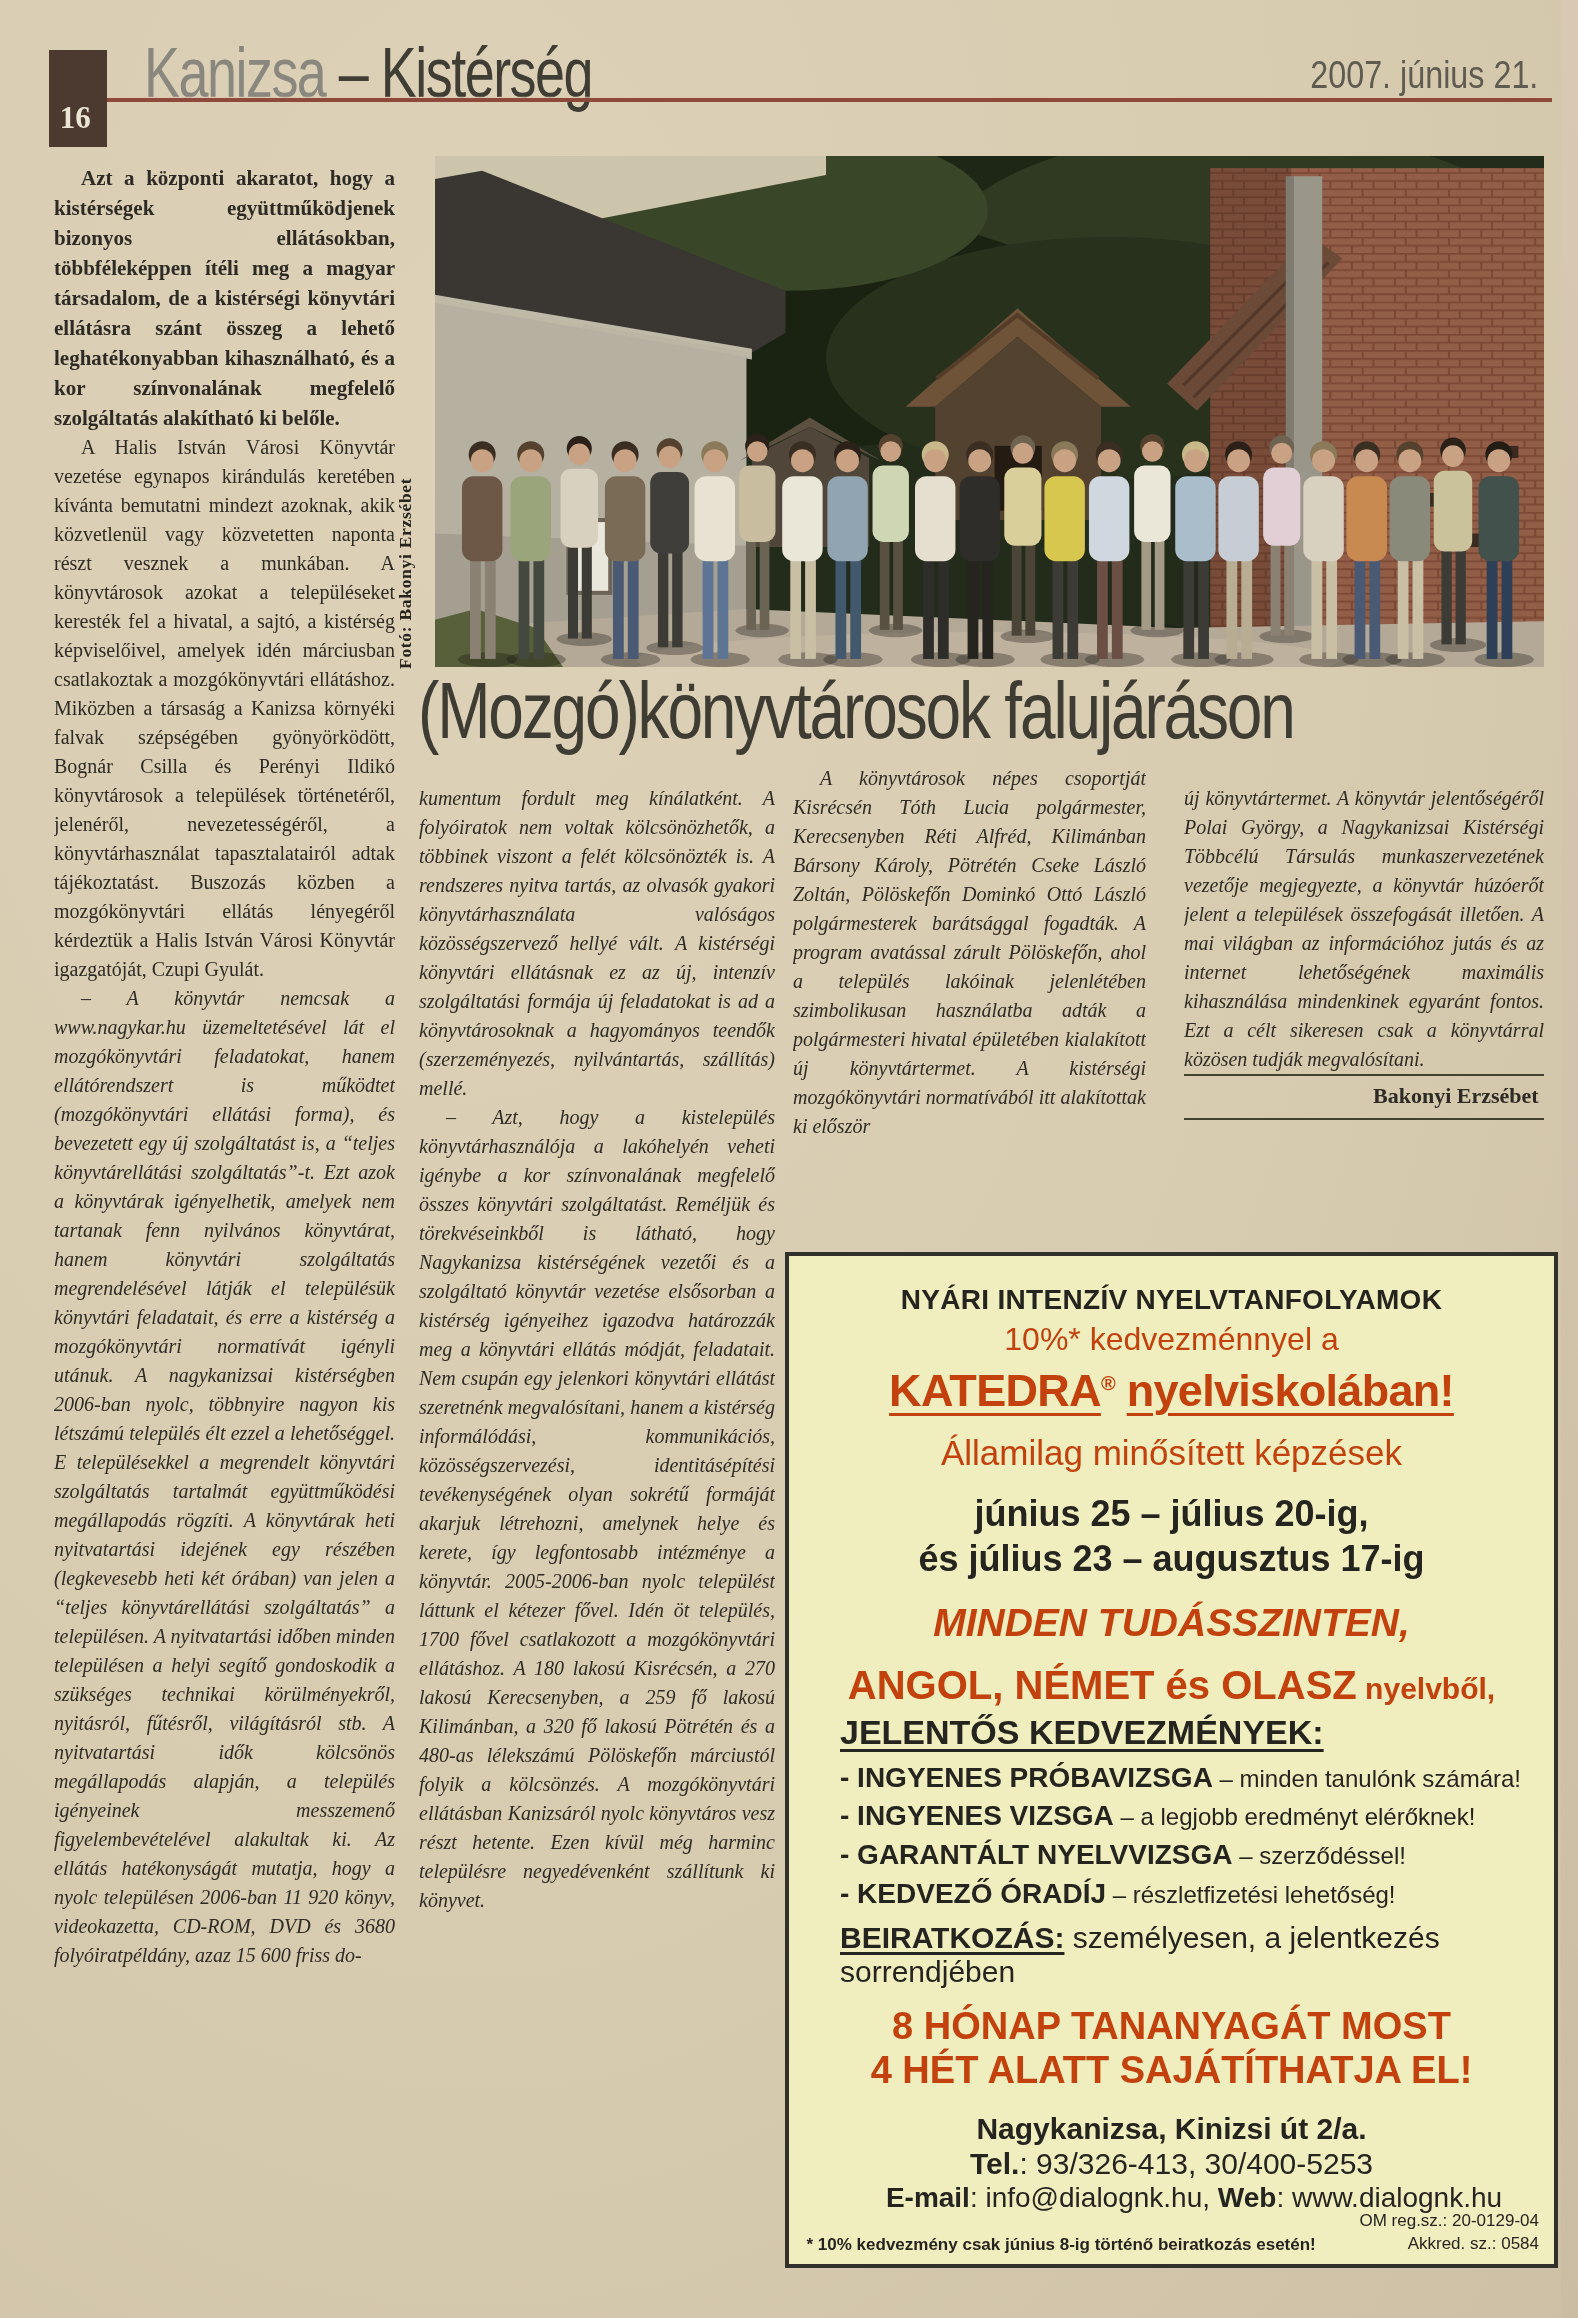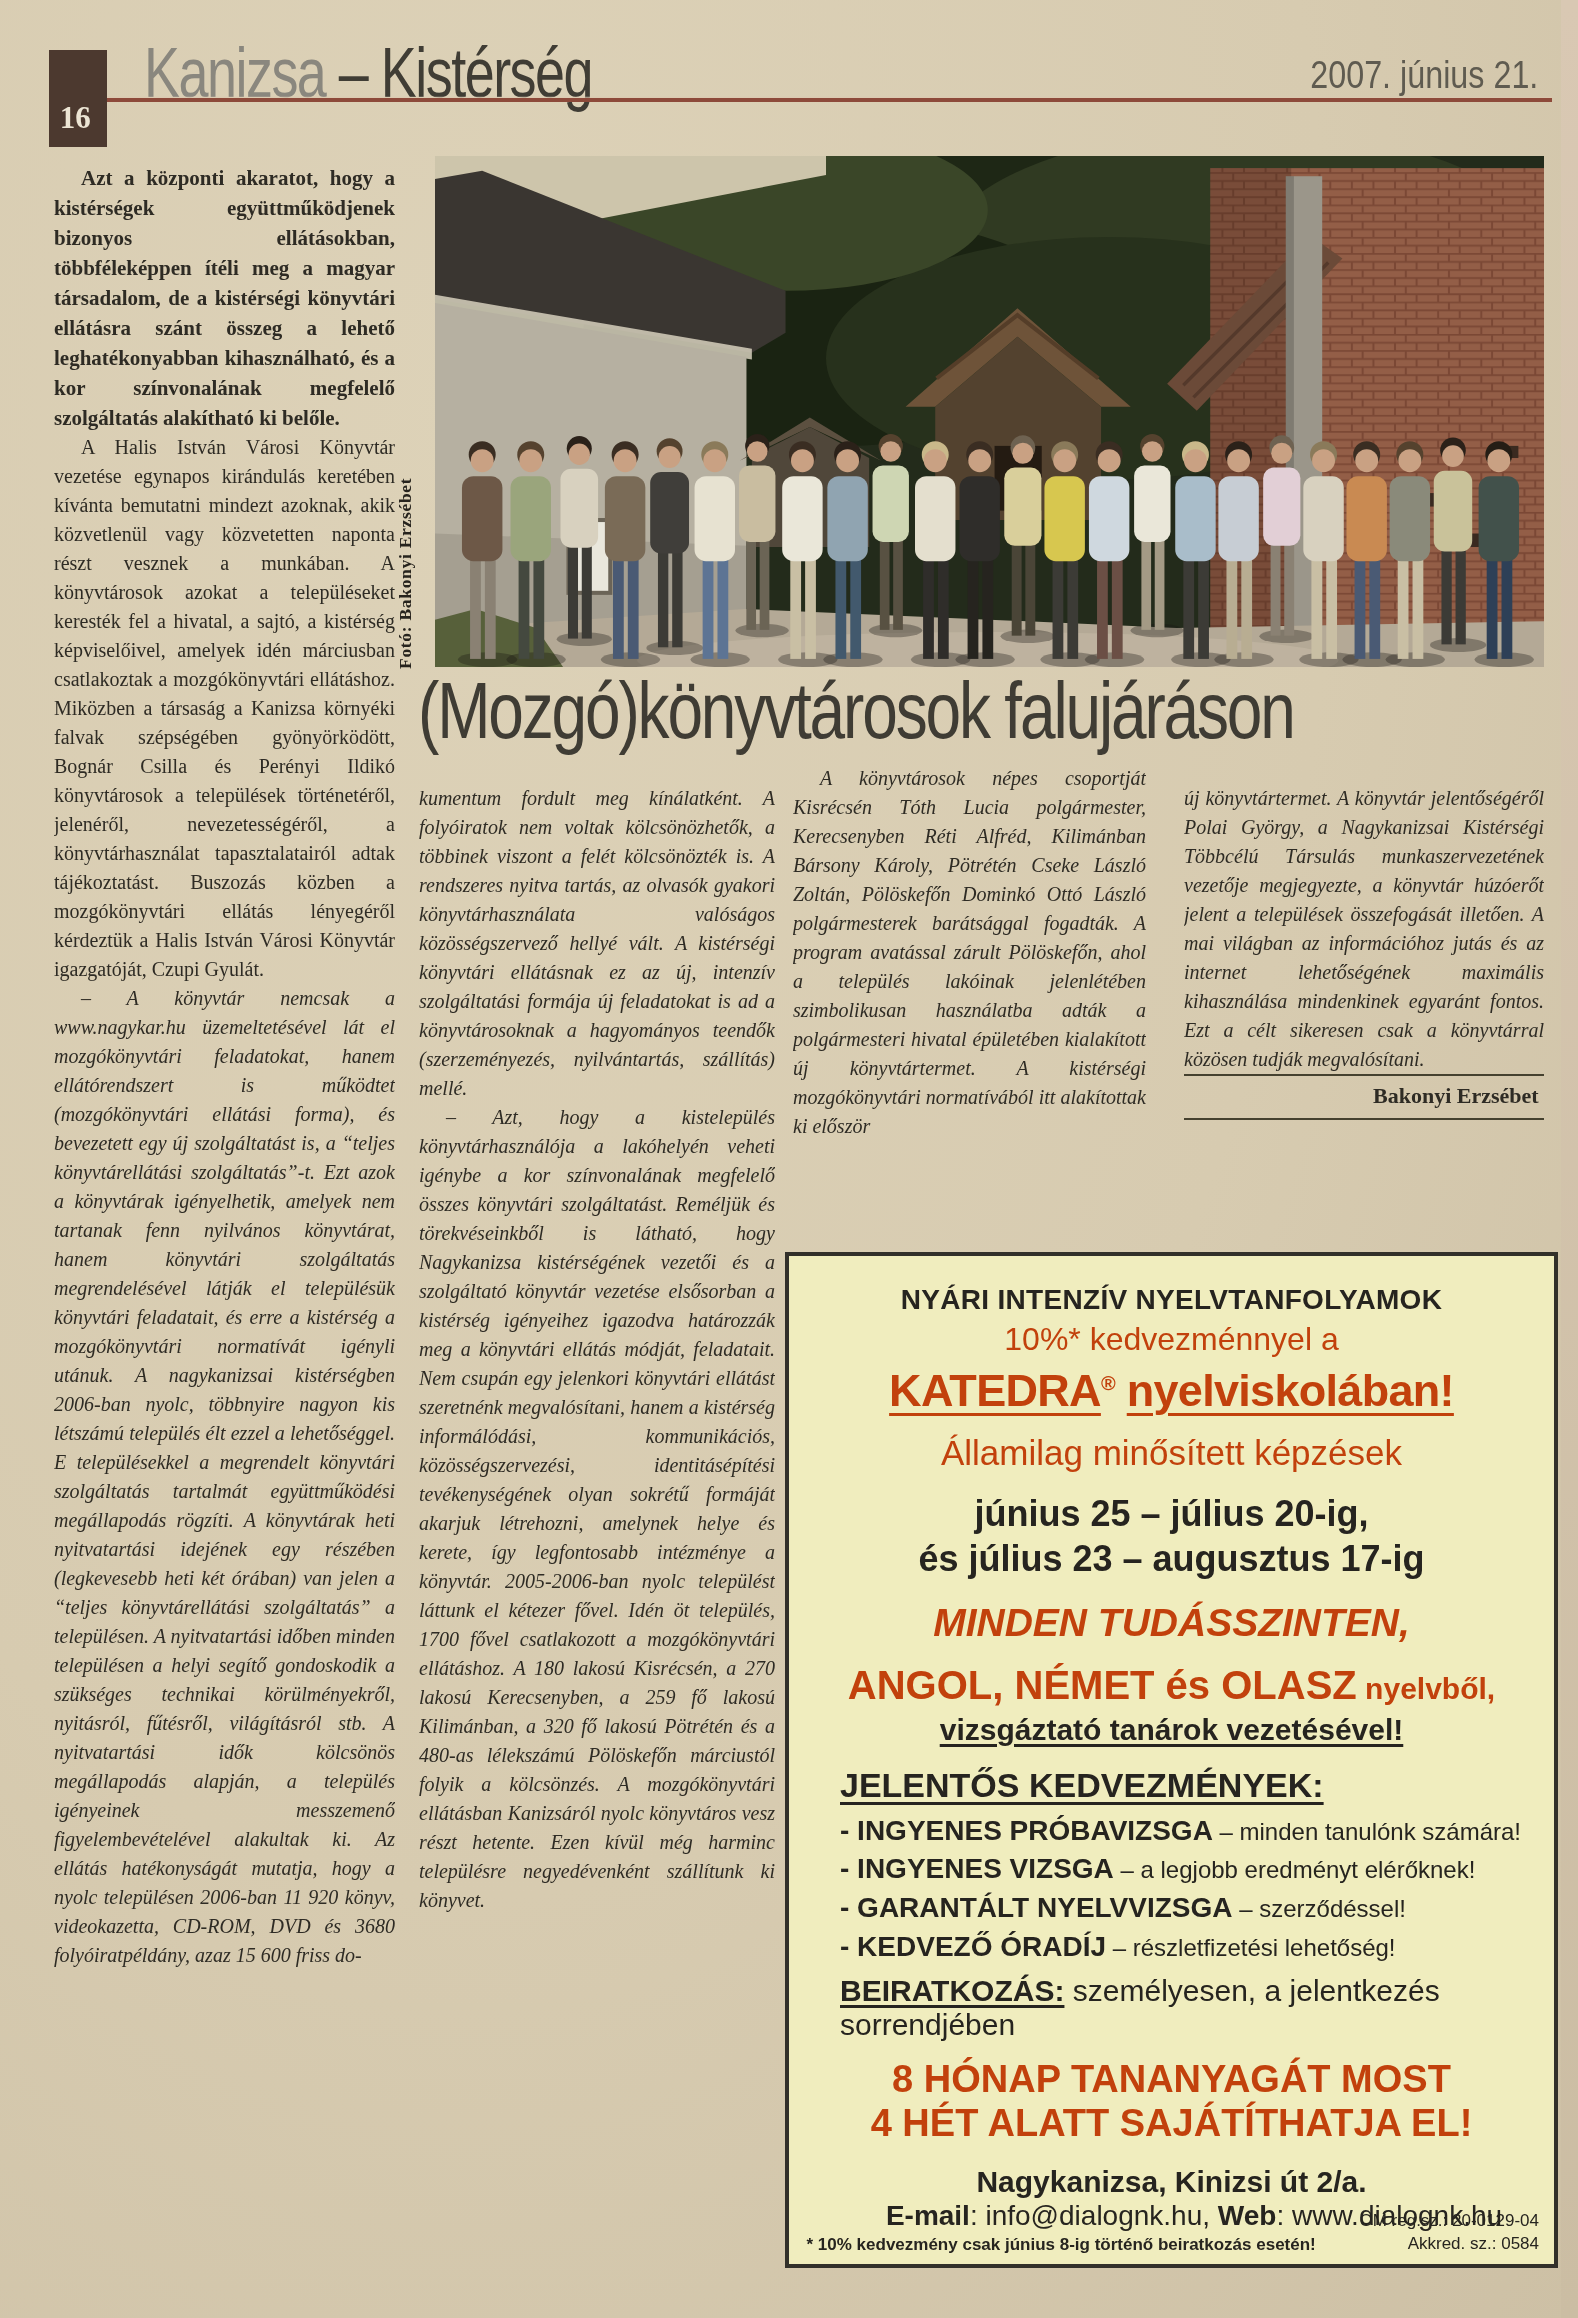--- a/index.html
+++ b/index.html
@@ -359,30 +359,30 @@
 
   <div class="ad">
     <div class="a1">NYÁRI INTENZÍV NYELVTANFOLYAMOK</div>
     <div class="a2 red">10%* kedvezménnyel a</div>
     <div class="a3 red"><span class="u">KATEDRA</span><sup>®</sup> <span class="u">nyelviskolában!</span></div>
     <div class="a4 red">Államilag minősített képzések</div>
     <div class="d1">június 25 – július 20-ig,</div>
     <div class="d2">és július 23 – augusztus 17-ig</div>
     <div class="lv red">MINDEN TUDÁSSZINTEN,</div>
     <div class="lg red"><span>ANGOL, NÉMET és OLASZ</span><span class="sm"> nyelvből,</span></div>
-    <div class="tc">vizsgáztató tanárok vezetésével!</div>
     <div class="dt">JELENTŐS KEDVEZMÉNYEK:</div>
     <div class="item"><b>- INGYENES PRÓBAVIZSGA</b><span> – minden tanulónk számára!</span></div>
     <div class="item"><b>- INGYENES VIZSGA</b><span> – a legjobb eredményt elérőknek!</span></div>
     <div class="item"><b>- GARANTÁLT NYELVVIZSGA</b><span> – szerződéssel!</span></div>
     <div class="item"><b>- KEDVEZŐ ÓRADÍJ</b><span> – részletfizetési lehetőség!</span></div>
     <div class="en"><b>BEIRATKOZÁS:</b><span> személyesen, a jelentkezés sorrendjében</span></div>
     <div class="p1 red">8 HÓNAP TANANYAGÁT MOST</div>
     <div class="p2 red">4 HÉT ALATT SAJÁTÍTHATJA EL!</div>
     <div class="addr">Nagykanizsa, Kinizsi út 2/a.</div>
+    <div class="tel"><b>Tel.</b><span>: 93/326-413, 30/400-5253</span></div>
     <div class="mail"><b>E-mail</b><span>: info@dialognk.hu, </span><b>Web</b><span>: www.dialognk.hu</span></div>
     <div class="ad-footer">
       <div class="fn">* 10% kedvezmény csak június 8-ig történő beiratkozás esetén!</div>
       <div class="regs">
         <div>OM reg.sz.: 20-0129-04</div>
         <div>Akkred. sz.: 0584</div>
       </div>
     </div>
   </div>
 </div>

